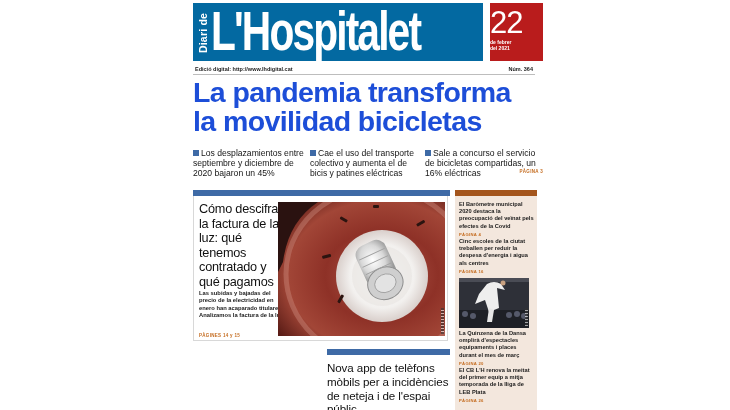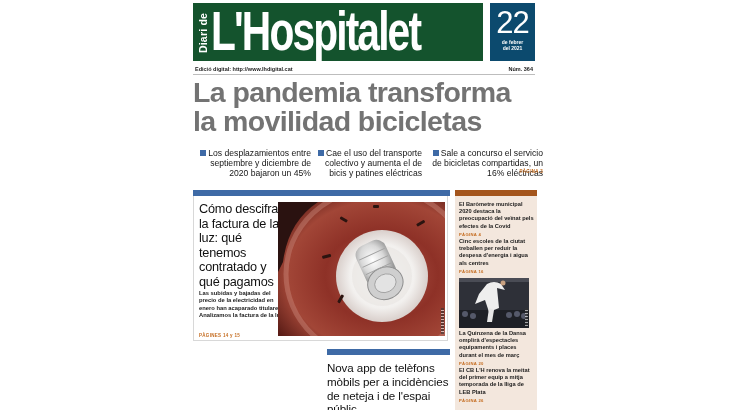--- a/index.html
+++ b/index.html
@@ -2,39 +2,39 @@
 <html><head>
   <meta charset="utf-8">
   <style>
     * { margin: 0; padding: 0; box-sizing: border-box; }
     html, body { width: 730px; height: 410px; background: #ffffff; overflow: hidden; }
     body { font-family: "Liberation Sans", sans-serif; color: #111; position: relative; }
 
     .page { position: absolute; left: 190px; top: 0; width: 360px; height: 410px; }
 
     
-    .masthead { position: absolute; left: 3px; top: 3px; width: 290px; height: 58px; background: #14532d; overflow: hidden; }
+    .masthead { position: absolute; left: 3px; top: 3px; width: 290px; height: 58px; background: #0369a1; overflow: hidden; }
     .mast-small { position: absolute; left: 4px; top: 6px; width: 12px; height: 48px; }
     .mast-small span { position: absolute; left: 50%; top: 50%; transform: translate(-50%,-50%) rotate(-90deg); color: #fff; font-weight: bold; font-size: 10.5px; white-space: nowrap; font-family: "Liberation Sans", sans-serif; letter-spacing: 0.2px; }
     .mast-title { position: absolute; left: 18px; top: -4px; color: #fff; font-weight: bold; font-size: 55px; letter-spacing: -2.5px; transform: scaleX(0.74); transform-origin: left top; white-space: nowrap; font-family: "Liberation Sans", sans-serif; }
 
-    .datebox { position: absolute; left: 300px; top: 3px; width: 45px; height: 58px; background: #0c4a6e; color: #fff; text-align: center; }
+    .datebox { position: absolute; left: 300px; top: 3px; width: 53px; height: 58px; background: #b91c1c; color: #fff; }
     .date-day { font-size: 31px; font-weight: normal; line-height: 33px; margin-top: 3px; letter-spacing: -1px; }
     .date-rest { font-size: 5px; line-height: 6px; font-weight: bold; }
 
     .subbar { position: absolute; left: 3px; top: 65px; width: 342px; height: 10px; border-bottom: 1px solid #bdbdbd; font-size: 5.5px; font-weight: bold; color: #222; }
     .subbar .url { position: absolute; left: 2px; top: 1px; }
     .subbar .num { position: absolute; right: 2px; top: 1px; }
 
     
-    .headline { position: absolute; left: 3px; top: 78px; width: 350px; font-weight: bold; font-size: 28.5px; line-height: 29px; letter-spacing: -0.6px; color: #737373; }
+    .headline { position: absolute; left: 3px; top: 78px; width: 350px; font-weight: bold; font-size: 28.5px; line-height: 29px; letter-spacing: -0.6px; color: #1d4ed8; }
 
     
     .bullets { position: absolute; left: 3px; top: 148px; width: 345px; height: 34px; }
-    .bullet { position: absolute; top: 0; font-size: 8.6px; line-height: 10px; color: #151515; text-align: right; }
+    .bullet { position: absolute; top: 0; font-size: 8.6px; line-height: 10px; color: #151515; }
     .bullet .sq { display: inline-block; width: 6px; height: 6px; background: #3e6aa6; margin-right: 2px; vertical-align: 0px; }
     .b1 { left: 0; width: 118px; }
     .b2 { left: 117px; width: 112px; }
     .b3 { left: 232px; width: 118px; }
     .pg { color: #c46b1e; font-size: 4.5px; font-weight: bold; letter-spacing: 0.3px; }
     .b3 .pg { position: absolute; right: 0px; bottom: 1px; }
 
     
     .feature { position: absolute; left: 3px; top: 190px; width: 255px; height: 151px; border: 1px solid #d8d8d8; border-top: none; }
     .feature .topbar { position: absolute; left: -1px; top: 0; width: 257px; height: 6px; background: #3e6aa6; }

